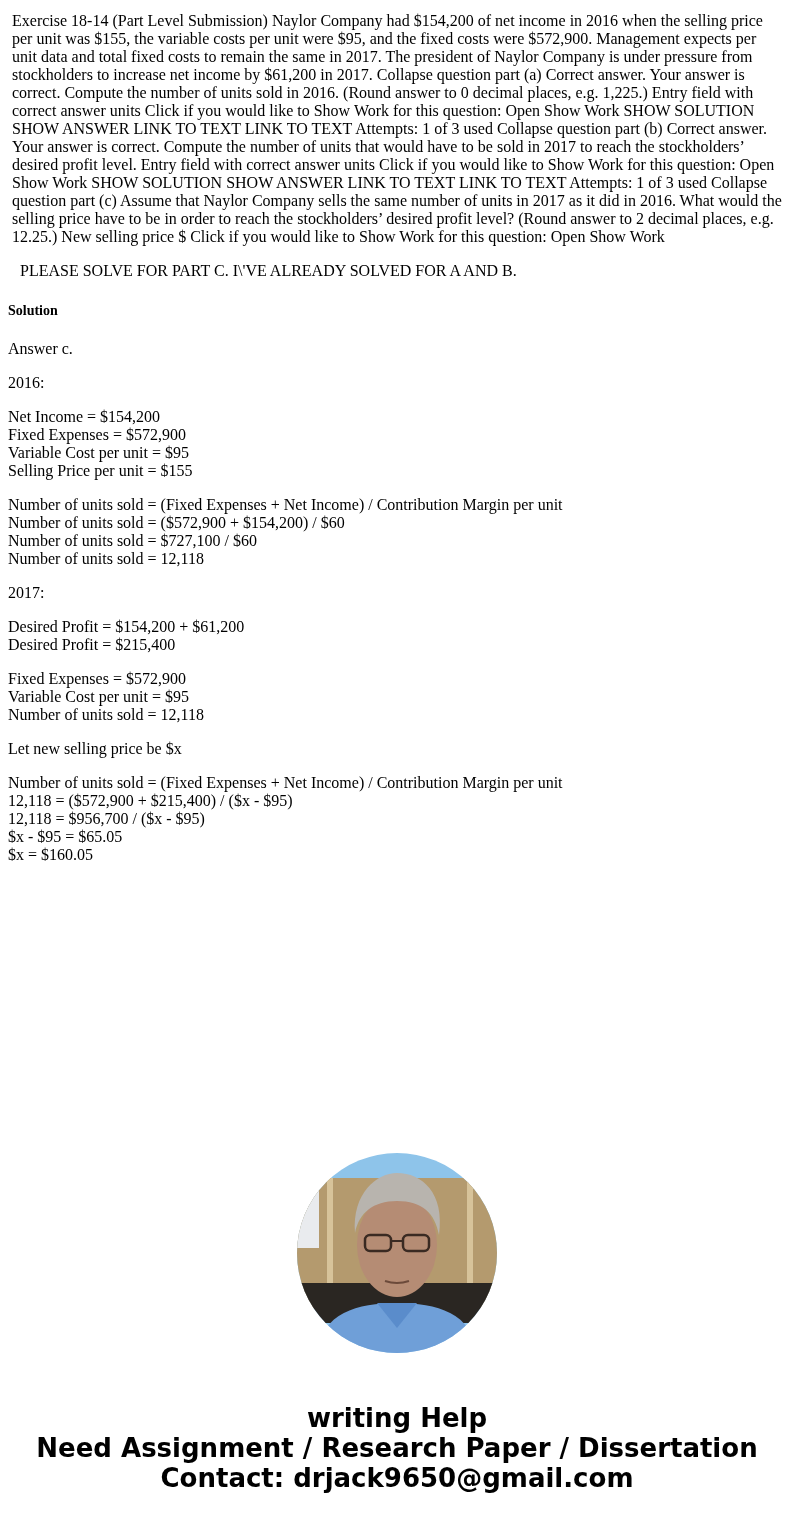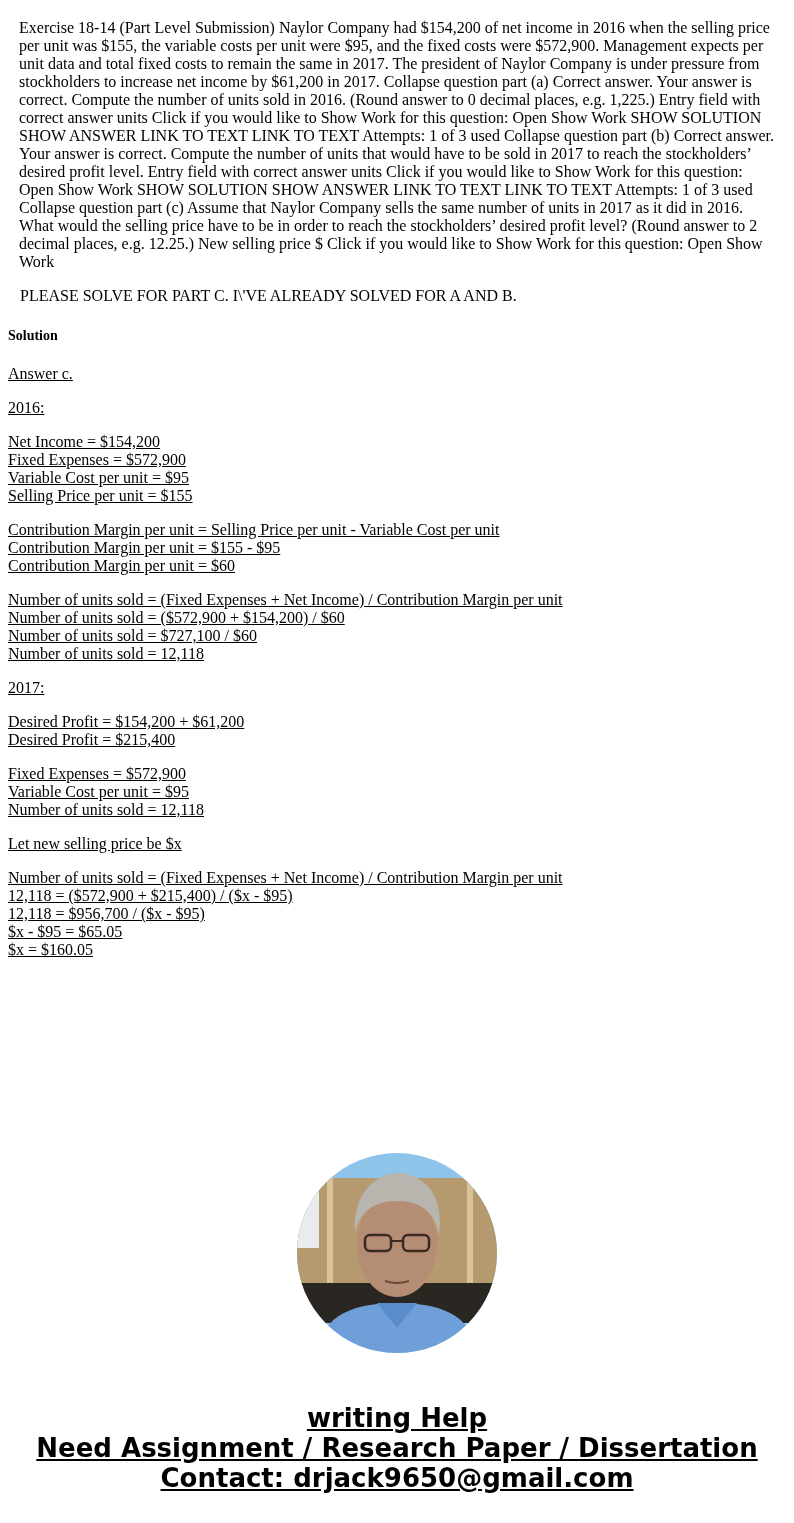--- a/index.html
+++ b/index.html
@@ -7,31 +7,31 @@
       width: 794px;
       height: 1523px;
       position: relative;
       overflow: hidden;
       font-family: "Liberation Serif", "DejaVu Serif", serif;
       font-size: 16px;
       line-height: 18px;
       color: #000000;
     }
     .content { position: absolute; left: 8px; top: 8px; width: 778px; }
-    .question { margin: 11px; font-family: Liberation Serif, serif; }
+    .question { margin: 4px; font-family: Liberation Serif, serif; }
     .request { margin: 16px 0 0 12px; }
     .solution-title {
       font-size: 14px;
       font-weight: bold;
       margin: 20px 0 0 0;
       line-height: 22px;
     }
     .para { margin: 16px 0 0 0; }
     .para.first { margin-top: 18px; }
-    .line { display: block; text-decoration: underline; }
+    .line { display: block; }
     .avatar {
       position: absolute;
       left: 297px;
       top: 1153px;
       width: 200px;
       height: 200px;
       border-radius: 50%;
       overflow: hidden;
     }
     .avatar svg { display: block; }
@@ -62,25 +62,20 @@
     <span class="line">Answer c.</span>
   </p>
   <p class="para">
     <span class="line">2016:</span>
   </p>
   <p class="para">
     <span class="line">Net Income = $154,200</span>
     <span class="line">Fixed Expenses = $572,900</span>
     <span class="line">Variable Cost per unit = $95</span>
     <span class="line">Selling Price per unit = $155</span>
-  </p>
-  <p class="para">
-    <span class="line">Contribution Margin per unit = Selling Price per unit - Variable Cost per unit</span>
-    <span class="line">Contribution Margin per unit = $155 - $95</span>
-    <span class="line">Contribution Margin per unit = $60</span>
   </p>
   <p class="para">
     <span class="line">Number of units sold = (Fixed Expenses + Net Income) / Contribution Margin per unit</span>
     <span class="line">Number of units sold = ($572,900 + $154,200) / $60</span>
     <span class="line">Number of units sold = $727,100 / $60</span>
     <span class="line">Number of units sold = 12,118</span>
   </p>
   <p class="para">
     <span class="line">2017:</span>
   </p>

